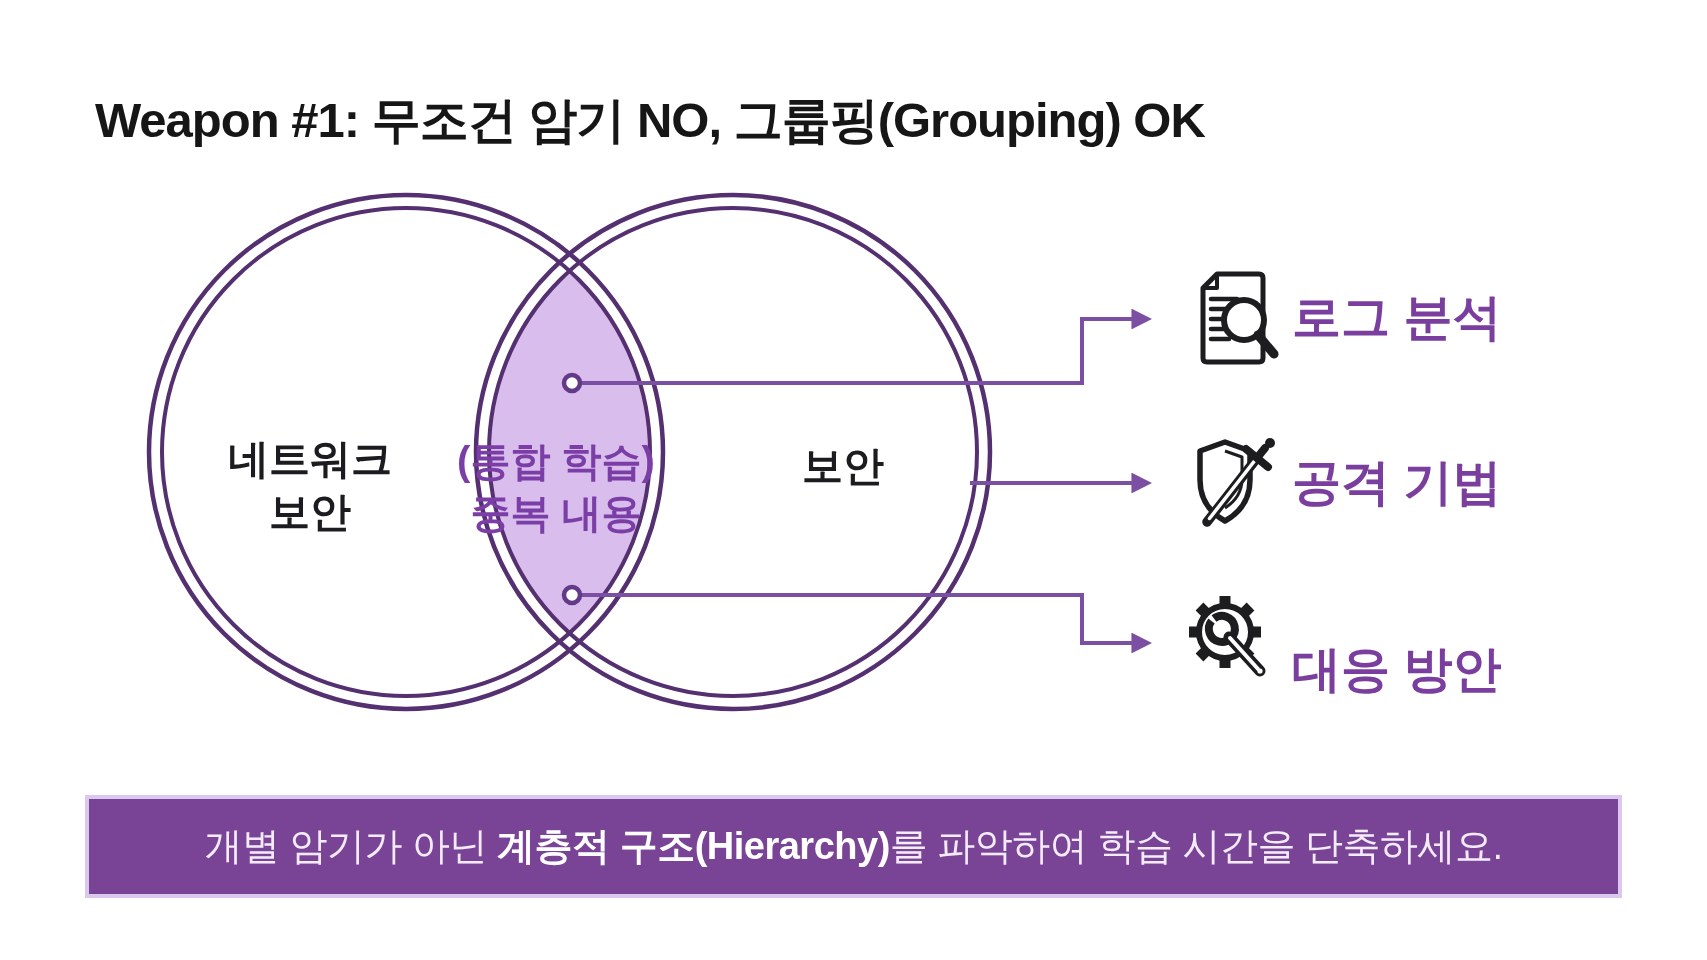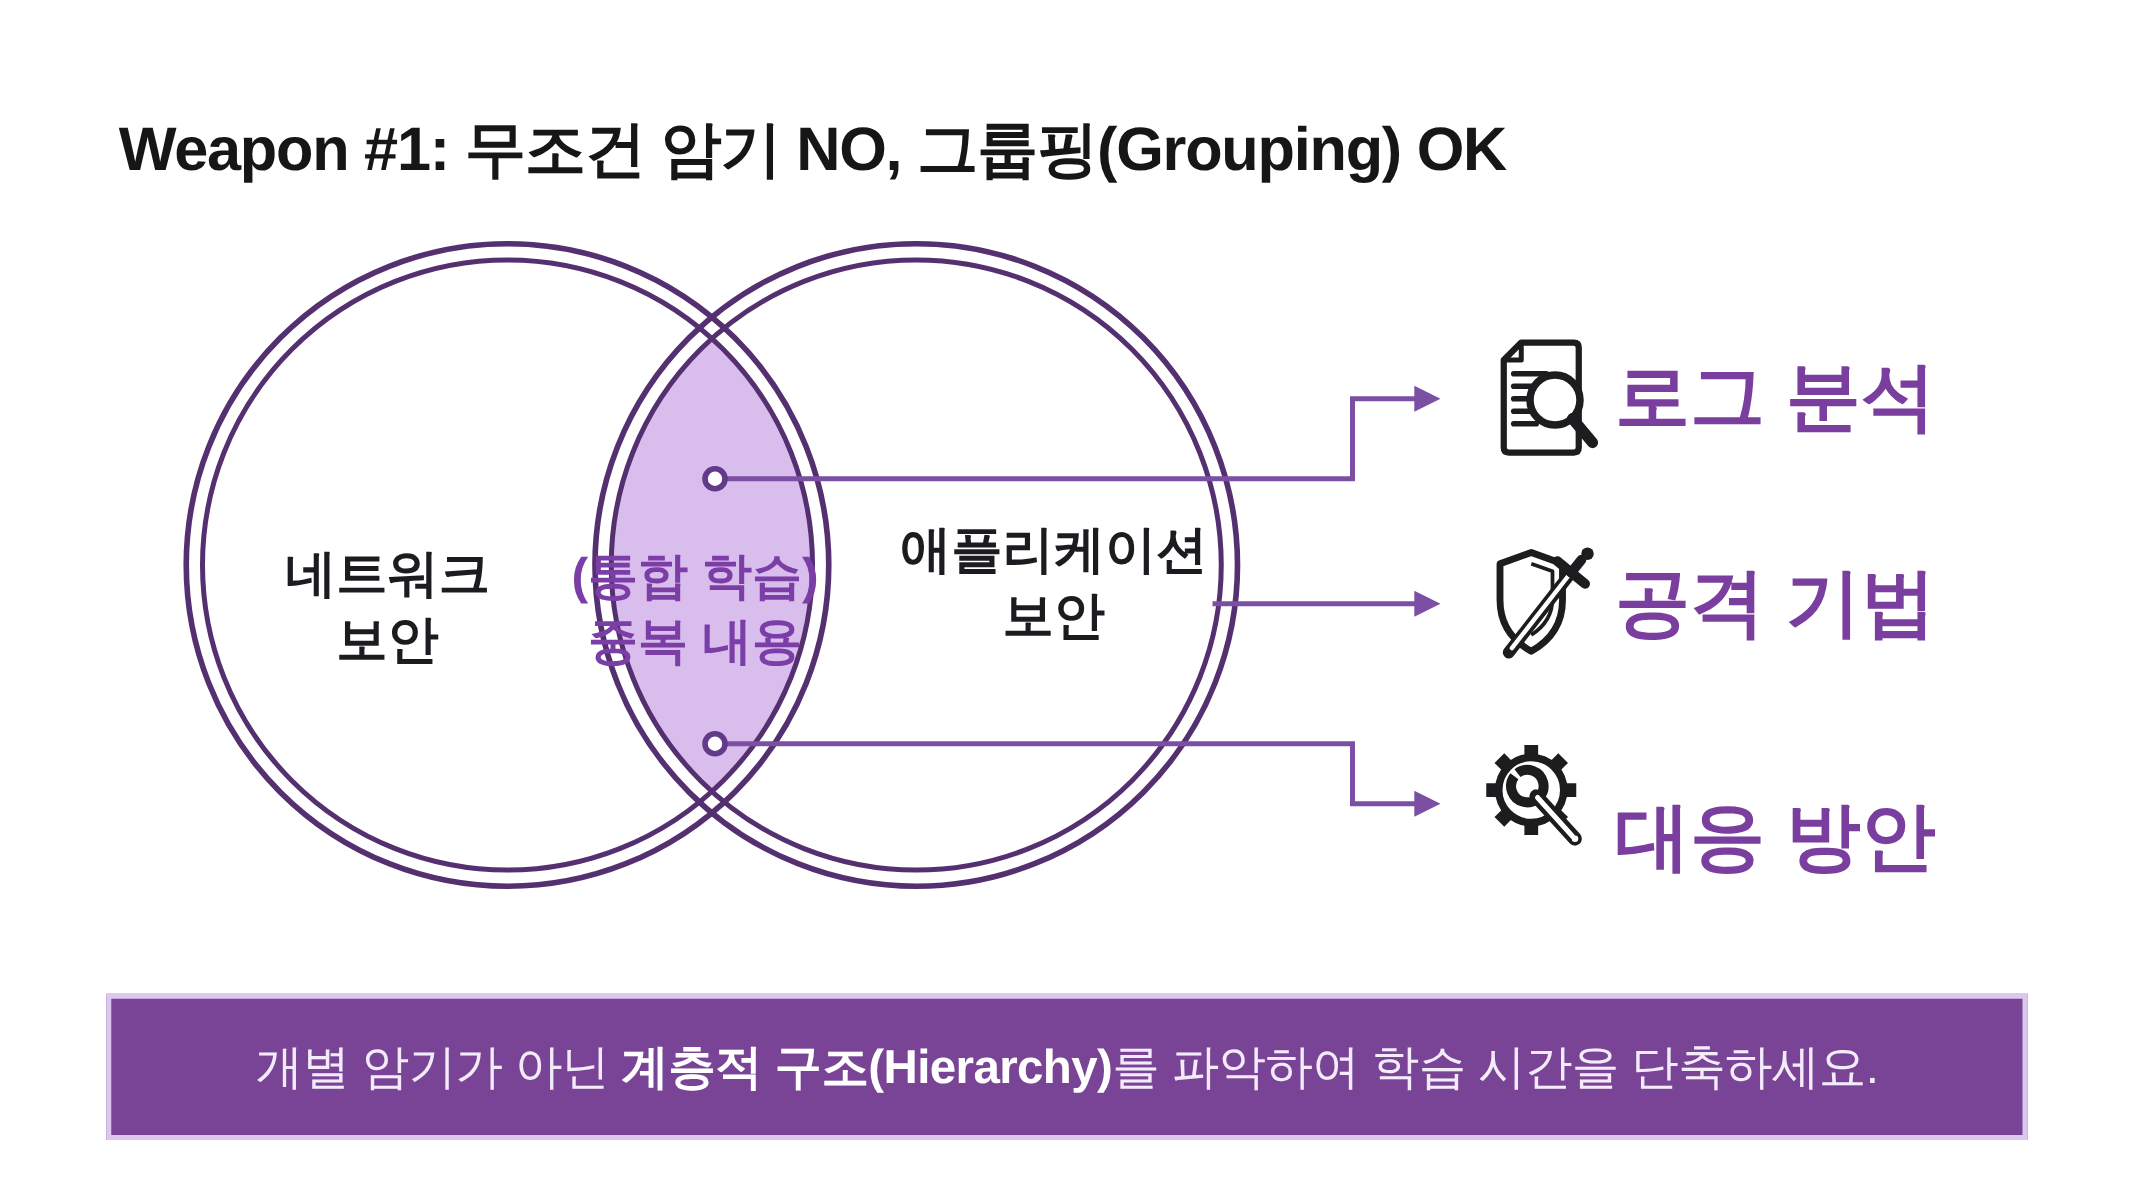--- a/index.html
+++ b/index.html
@@ -15,25 +15,25 @@
     color:#161616;white-space:nowrap;
   }
   .venn-label{
     transform:translate(-50%,-50%);
     text-align:center;font-weight:800;line-height:1.3;white-space:nowrap;
   }
   .venn-label.dark{color:#1b1b20;font-size:41px;}
   .venn-label.purple{color:#7b3da6;font-size:40px;}
   .row-label{
     left:1292px;transform:translateY(-50%);
-    font-size:60px;font-weight:800;color:#7a3f9e;white-space:nowrap;
+    font-size:49px;font-weight:800;color:#7a3f9e;white-space:nowrap;
   }
   .row-icon{width:100px;height:100px;}
   .banner{
-    left:85px;top:795px;width:1537px;height:117px;
+    left:85px;top:795px;width:1537px;height:103px;
     background:#7a4496;border:4px solid #dcc8ee;box-sizing:border-box;
     display:flex;align-items:center;justify-content:center;
   }
   .banner .txt{font-size:38px;color:#f3ebfa;font-weight:500;letter-spacing:-0.5px;}
   .banner .txt b{color:#ffffff;font-weight:800;}
 </style>
 </head>
 <body>
 
 <div class="abs page-title">Weapon #1: 무조건 암기 NO, 그룹핑(Grouping) OK</div>
@@ -63,21 +63,20 @@
 
 <div class="abs venn-label dark" style="left:310px;top:486px;">
   <div>네트워크</div>
   <div>보안</div>
 </div>
 <div class="abs venn-label purple" style="left:556px;top:487px;">
   <div>(통합 학습)</div>
   <div>중복 내용</div>
 </div>
 <div class="abs venn-label dark" style="left:843px;top:467px;">
-  <div>애플리케이션</div>
   <div>보안</div>
 </div>
 
 <div class="abs" style="left:1183px;top:268px;">
   <svg class="row-icon" viewBox="0 0 100 100">
     <path d="M 34 6 L 76 6 Q 80 6 80 10 L 80 90 Q 80 94 76 94 L 24 94 Q 20 94 20 90 L 20 20 Z" fill="#ffffff" stroke="#1d1d1f" stroke-width="5" stroke-linejoin="round"></path>
     <path d="M 34 6 L 34 20 L 20 20" fill="none" stroke="#1d1d1f" stroke-width="4" stroke-linejoin="round"></path>
     <g stroke="#1d1d1f" stroke-width="4.5" stroke-linecap="round">
       <line x1="28" y1="31" x2="54" y2="31"></line>
       <line x1="28" y1="41" x2="46" y2="41"></line>

